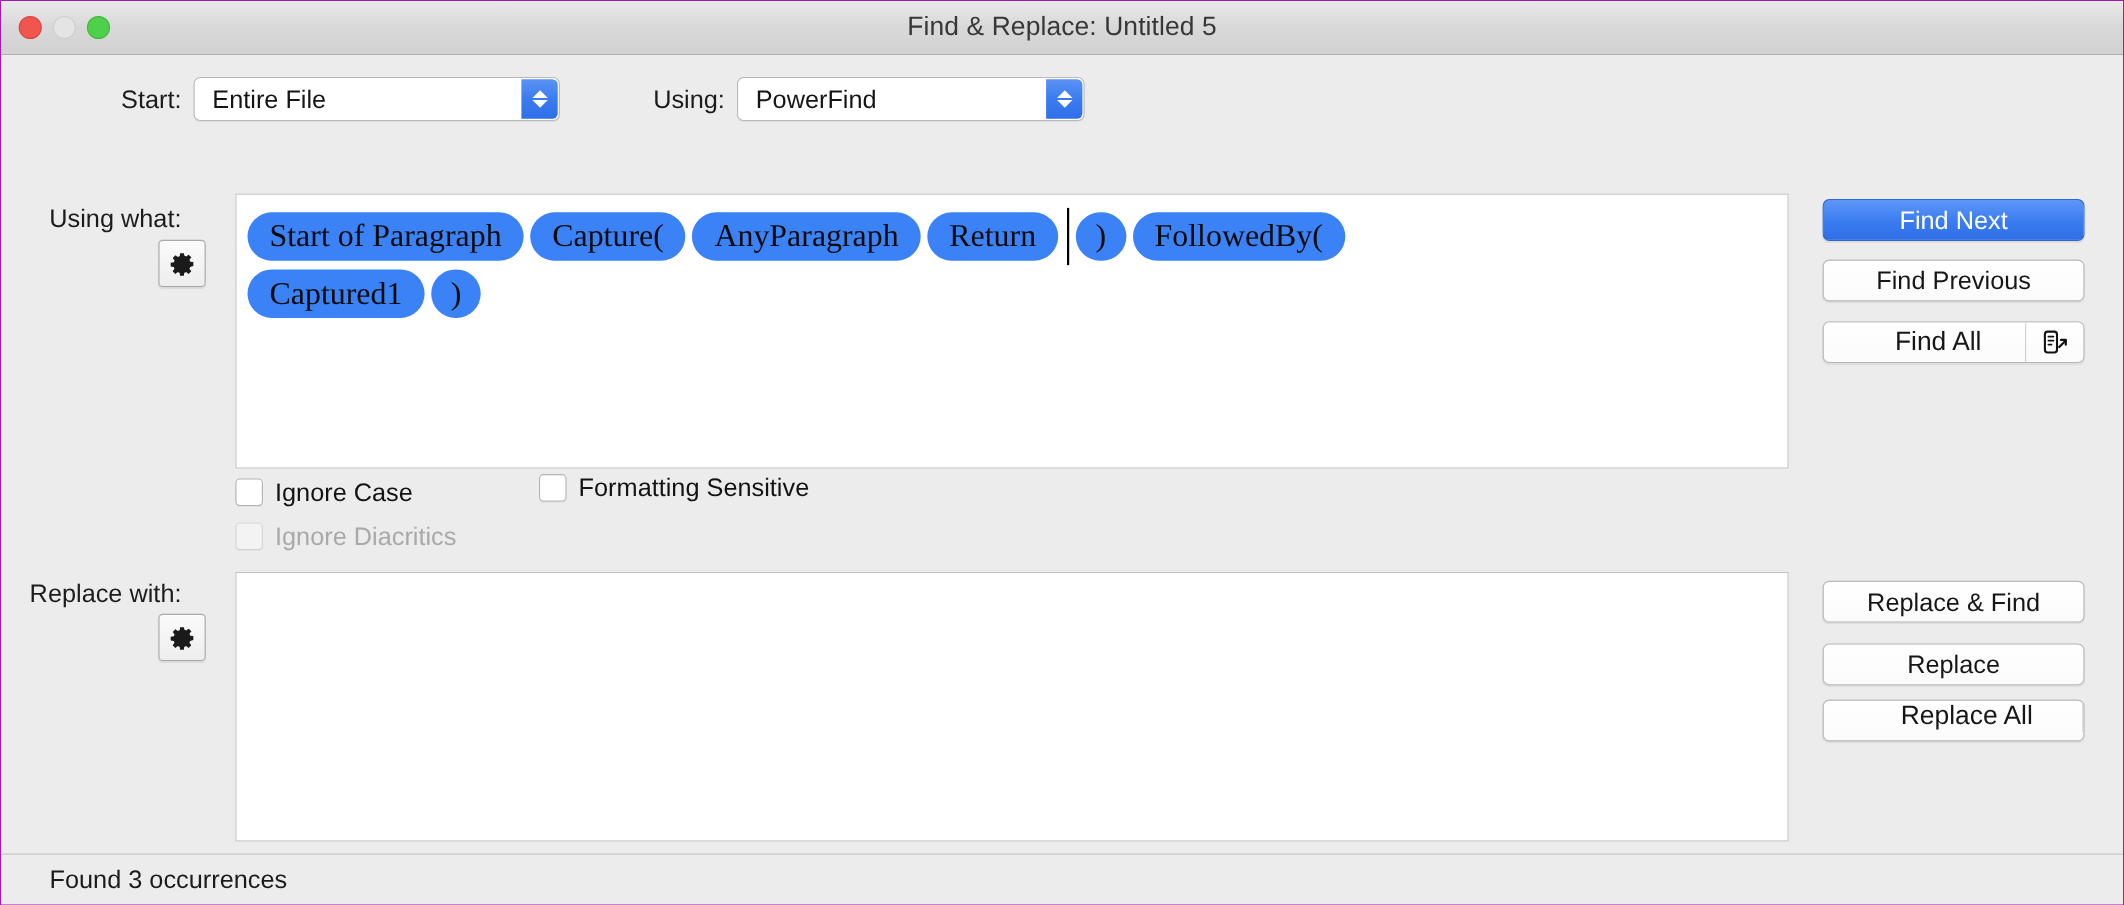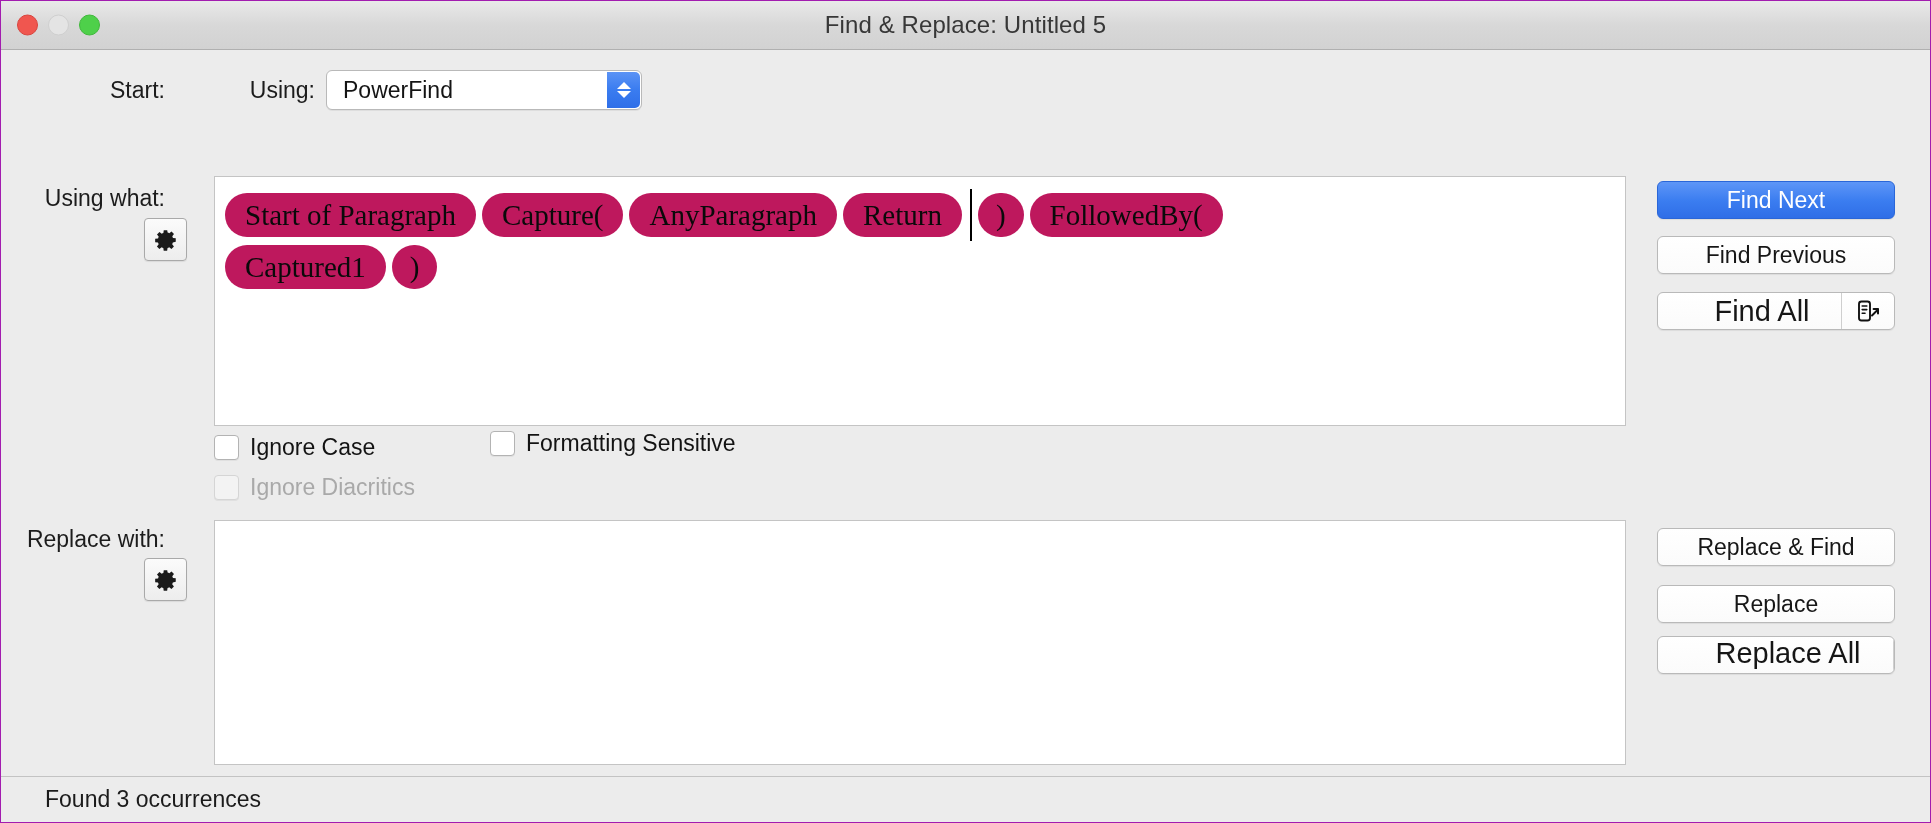--- a/index.html
+++ b/index.html
@@ -154,21 +154,21 @@
     padding: 12px 10px;
     overflow: hidden;
   }
   .token-row {
     display: flex;
     align-items: center;
     gap: 0px;
     height: 52px;
   }
   .token {
-    background: #be185d;
+    background: #3b82f6;
     border-radius: 26px;
     height: 44px;
     display: inline-flex;
     align-items: center;
     justify-content: center;
     padding: 0 20px;
     font-family: "Liberation Serif", serif;
     font-size: 29px;
     color: #0a0a0a;
     white-space: nowrap;
@@ -269,21 +269,21 @@
     border: 1px solid #b9b9b9;
     background: linear-gradient(to bottom, #ffffff 0%, #fbfbfb 100%);
     box-shadow: 0 1px 1px rgba(0,0,0,0.07);
     overflow: hidden;
   }
   .split-main {
     flex: 1 1 auto;
     display: flex;
     align-items: center;
     justify-content: center;
-    font-size: 29px;
+    font-size: 24px;
     color: #161616;
     border-right: 1px solid #cfcfcf;
     white-space: nowrap;
     margin-left: 25px;
   }
   .split-aux {
     flex: 0 0 52px;
     display: flex;
     align-items: center;
     justify-content: center;
@@ -319,20 +319,27 @@
       <div class="light min"></div>
       <div class="light zoom"></div>
     </div>
     <div class="titlebar-title">Find &amp; Replace: Untitled 5</div>
   </div>
 
   <div class="body">
 
     <div class="row-where">
       <div class="field-label lbl-where">Start:</div>
+      <div class="popup popup-where">
+        <span class="popup-value">Entire File</span>
+        <span class="stepper">
+          <span class="chev up"></span>
+          <span class="chev down"></span>
+        </span>
+      </div>
       <div class="field-label lbl-using">Using:</div>
       <div class="popup popup-using">
         <span class="popup-value">PowerFind</span>
         <span class="stepper">
           <span class="chev up"></span>
           <span class="chev down"></span>
         </span>
       </div>
     </div>
 

